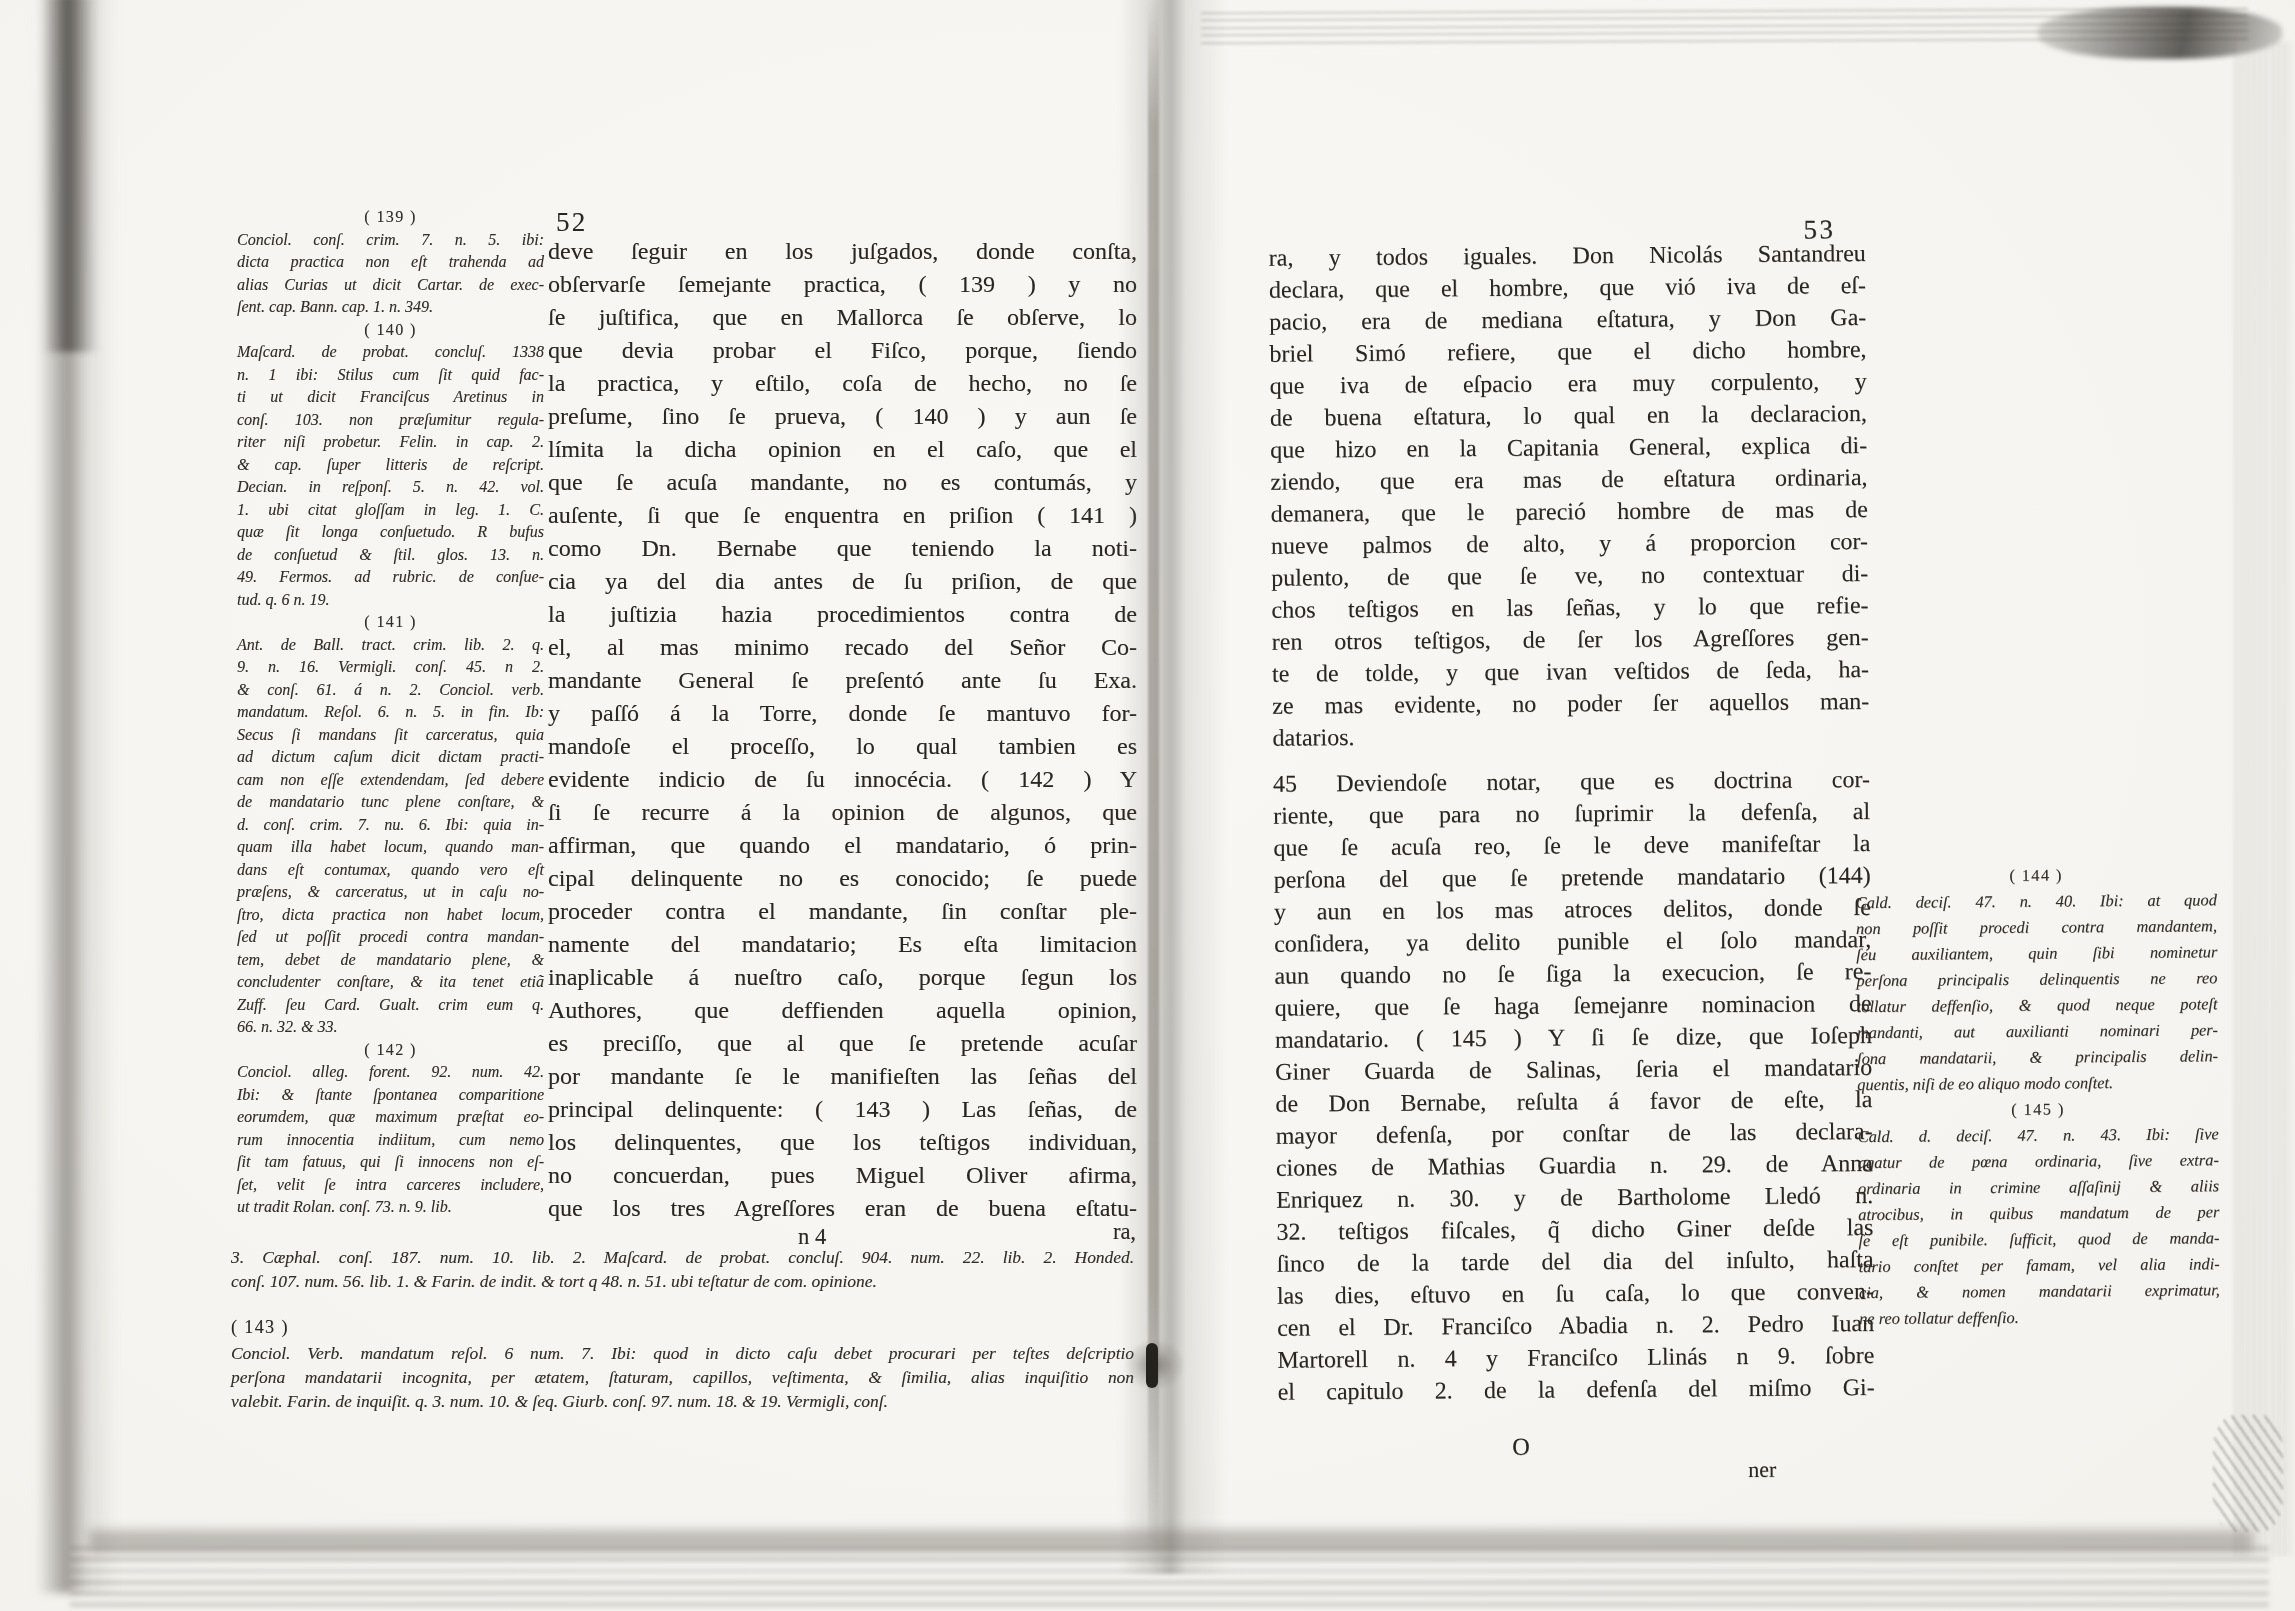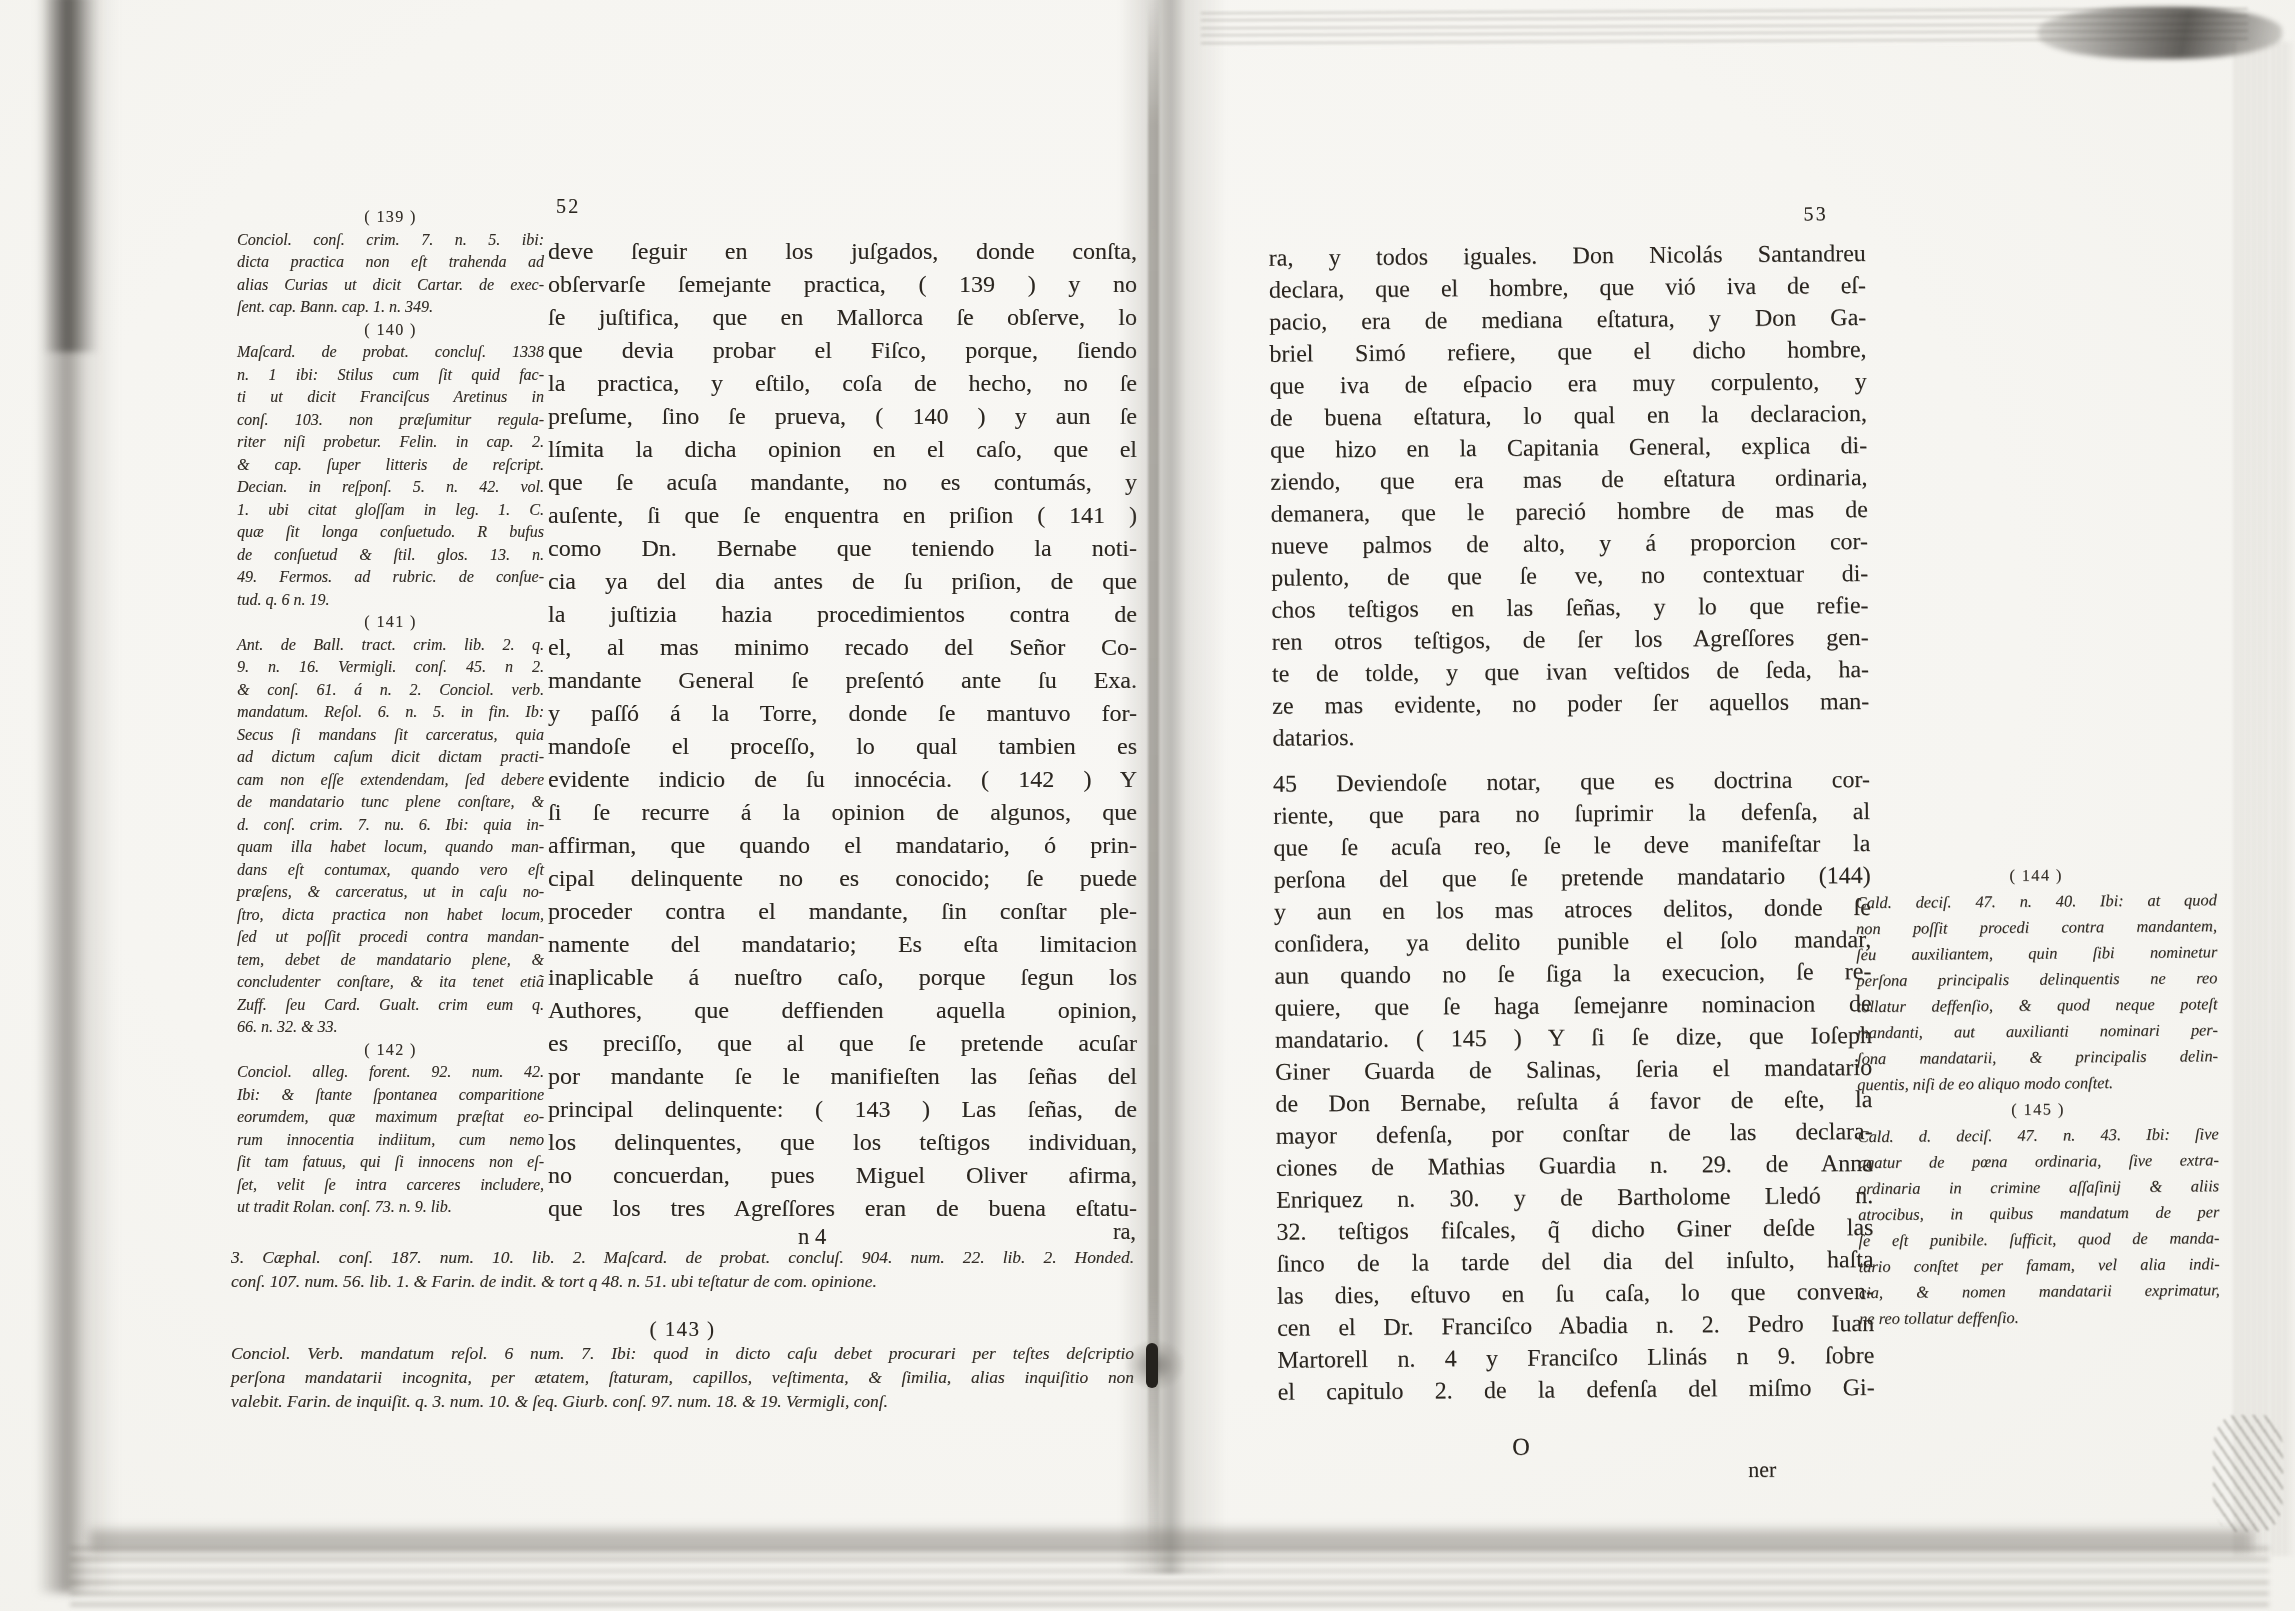--- a/index.html
+++ b/index.html
@@ -41,38 +41,38 @@
   .gutter-line{position:absolute;left:1148px;top:0;bottom:42px;width:11.3px;
     background:linear-gradient(to bottom, rgba(128,124,116,0) 0%, rgba(128,124,116,.5) 8%, rgba(128,124,116,.55) 82%, rgba(128,124,116,0) 100%);
     filter:blur(0.9px);}
   .stitch-blob{position:absolute;left:1124px;top:1339px;width:61px;height:52px;border-radius:50%;
     background:radial-gradient(closest-side, rgba(62,59,54,.5), rgba(120,116,108,.25) 60%, rgba(0,0,0,0));
     filter:blur(0.9px);}
   .stitch-core{position:absolute;left:1146px;top:1343px;width:12.2px;height:45px;border-radius:6.1px;
     background:#25221e;filter:blur(0.7px);}
   
   .ink{color:#2b2620;text-shadow:0.3px 0.4px 0.5px rgba(45,40,34,.34);}
-  .pgnum{position:absolute;font-size:20px;letter-spacing:2.3px;}
+  .pgnum{position:absolute;font-size:27px;letter-spacing:2.3px;margin-top:12px;}
   .body-col{position:absolute;}
   .bl{text-align:justify;text-align-last:justify;white-space:normal;}
   .no-just-last .bl:last-child{text-align-last:left;}
   .body-l{left:548px;top:235px;width:589px;font-size:24px;line-height:33px;}
   .body-r1{left:1273px;top:238px;width:597px;font-size:24px;line-height:32px;}
   .body-r2{left:1273px;top:764px;width:597px;font-size:24px;line-height:32px;}
   .margin-col{position:absolute;font-style:italic;color:#332d26;}
   .margin-l{left:237px;top:206px;width:307px;font-size:16px;line-height:22.5px;}
   .margin-r{left:1855px;top:865px;width:361px;font-size:16.4px;line-height:26px;}
   .note-label{font-style:normal;text-align:center;letter-spacing:1.4px;}
   .nl{text-align:justify;text-align-last:justify;}
   .note-lines .nl:last-child{text-align-last:left;}
   .footnote{position:absolute;left:231px;width:903px;font-style:italic;color:#332d26;
     font-size:17.4px;line-height:24px;}
   .fn-a{top:1245px;}
-  .fn-label{position:absolute;left:231px;width:903px;top:1317px;text-align:center;
-    font-size:21px;letter-spacing:1.4px;}
+  .fn-label{position:absolute;left:231px;width:903px;top:1317px;
+    font-size:18px;letter-spacing:1.4px;}
   .fn-b{top:1341px;}
   .sig{position:absolute;font-size:22.5px;}
   .catch{position:absolute;font-size:22.5px;text-align:right;width:70px;}
   .rot-r{position:absolute;inset:0;transform:rotate(-.45deg);transform-origin:1737px 798px;}
 </style>
 </head>
 <body>
 
 <div class="book">
 

